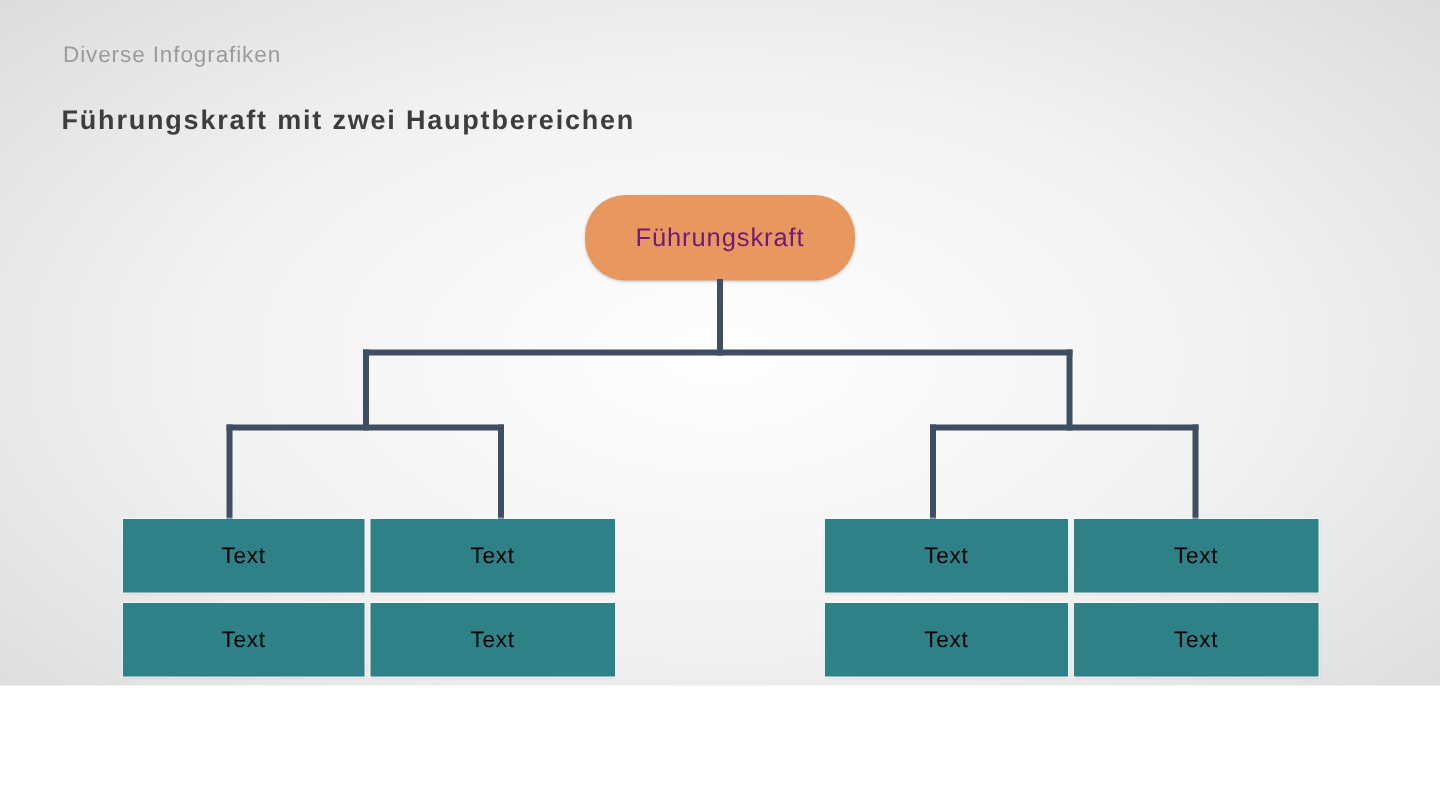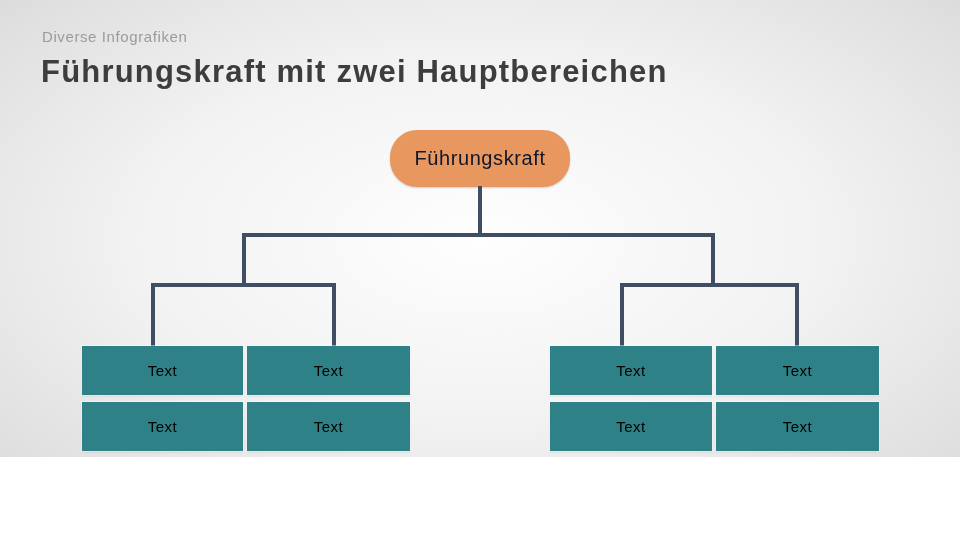--- a/index.html
+++ b/index.html
@@ -18,36 +18,36 @@
   .eyebrow {
     position: absolute;
     left: 42px; top: 28px;
     font-size: 15px;
     letter-spacing: 0.6px;
     color: var(--eyebrow, #9b9b9b);
   }
 
   .title {
     position: absolute;
-    left: 41px; top: 54px;
-    font-size: 31px;
+    left: 41px; top: 70px;
+    font-size: 18px;
     font-weight: bold;
     letter-spacing: 1.2px;
     color: var(--title, #3d3d3d);
   }
 
   .chart { position: absolute; inset: 0; }
 
   .root-box {
     position: absolute;
     left: 390px; top: 130px;
     width: 180px; height: 57px;
     background: var(--root-box, #e8975f);
-    color: #0f172a;
-    font-size: 20px;
+    color: #701a75;
+    font-size: 17px;
     letter-spacing: 0.6px;
     display: flex; align-items: center; justify-content: center;
     box-shadow: 0 1px 2px rgba(0,0,0,0.18);
     border-radius: 27px;
   }
 
   .line { position: absolute; background: var(--connector, #3f4e63); }
   .stem { left: 478px; top: 186px; width: 4px; height: 51px; }
 
   .bracket {

